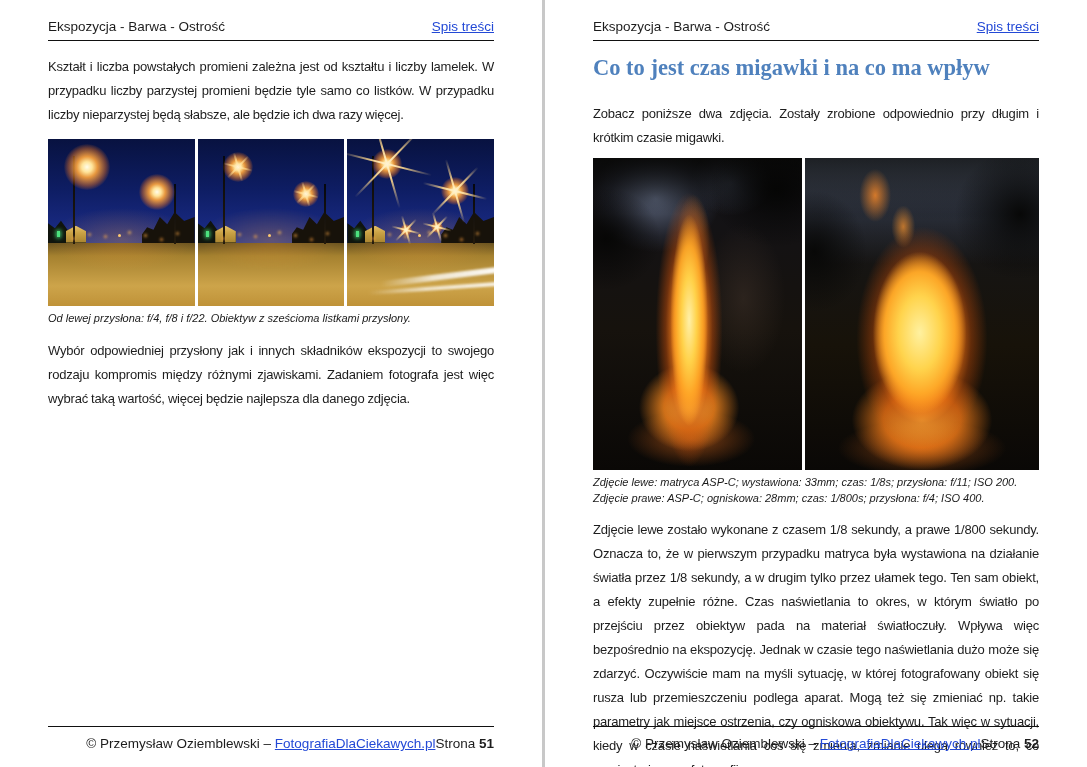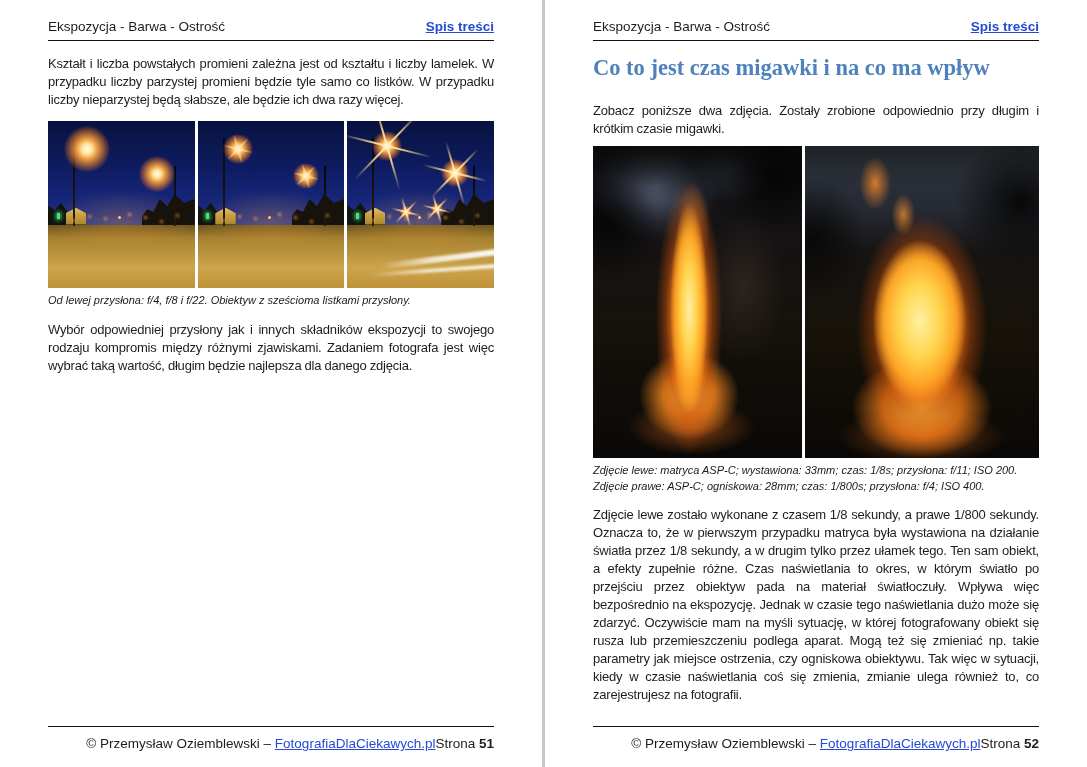--- a/index.html
+++ b/index.html
@@ -10,27 +10,27 @@
   }
   html,body{margin:0;padding:0;background:#fff;}
   body{width:1087px;height:767px;overflow:hidden;font-family:"Liberation Sans",sans-serif;color:var(--ink);}
   .spread{display:flex;width:1087px;height:767px;}
   .page{position:relative;width:542px;height:767px;background:#fff;box-sizing:border-box;padding:0 48px;}
   .divider{width:3px;height:767px;background:#c8c8c8;flex:0 0 3px;}
 
   
   .page-header{display:flex;justify-content:space-between;align-items:flex-end;
     padding-top:19px;padding-bottom:6px;border-bottom:1.6px solid var(--rule);font-size:13.5px;}
-  .toc-link{color:var(--link);text-decoration:underline;cursor:pointer;font-weight:bold;}
+  .toc-link{color:var(--link);text-decoration:underline;cursor:pointer;}
   .page-footer{position:absolute;left:48px;right:48px;bottom:16px;border-top:1.6px solid var(--rule);
     padding-top:9px;display:flex;justify-content:flex-end;font-size:13.5px;}
   .foot-link{color:var(--link);text-decoration:underline;cursor:pointer;}
 
   
-  .bodytext{font-size:13px;line-height:18px;text-align:justify;letter-spacing:-0.2px;word-spacing:-0.3px;margin:0;}
+  .bodytext{font-size:13px;line-height:24px;text-align:justify;letter-spacing:-0.2px;word-spacing:-0.3px;margin:0;}
   .p-first{margin-top:14px;}
   .p-top{margin-top:12px;}
   .p-intro{margin-top:20px;}
   .caption{font-size:11px;font-style:italic;line-height:15.5px;margin:5px 0 0 0;color:#1a1a1a;}
   .caption .cb{font-weight:normal;margin-top:15px;}
   h1.section{font-family:"Liberation Serif",serif;font-weight:bold;color:var(--heading);
     font-size:22.5px;line-height:28px;margin:13px 0 0 0;}
 
   
   .triptych{display:flex;gap:3px;margin-top:12px;width:446px;height:167px;}
@@ -184,21 +184,21 @@
         <div class="lamp mini m2">
           <i class="sp s1 sp-s"></i>
           <i class="sp s2 sp-s"></i>
           <i class="sp s3 sp-s"></i>
         </div>
       </div>
     </div>
 
     <p class="caption">Od lewej przysłona: f/4, f/8 i f/22. Obiektyw z sześcioma listkami przysłony.</p>
 
-    <p class="bodytext p-top">Wybór odpowiedniej przysłony jak i innych składników ekspozycji to swojego rodzaju kompromis między różnymi zjawiskami. Zadaniem fotografa jest więc wybrać taką wartość, długim będzie najlepsza dla danego zdjęcia.</p>
+    <p class="bodytext p-top">Wybór odpowiedniej przysłony jak i innych składników ekspozycji to swojego rodzaju kompromis między różnymi zjawiskami. Zadaniem fotografa jest więc wybrać taką wartość, więcej będzie najlepsza dla danego zdjęcia.</p>
 
     <div class="page-footer">
       <span><span>© Przemysław Oziemblewski – </span><a class="foot-link">FotografiaDlaCiekawych.pl</a></span>
       <span><span>Strona </span><b>51</b></span>
     </div>
   </div>
 
   <div class="divider"></div>
 
   <div class="page">

